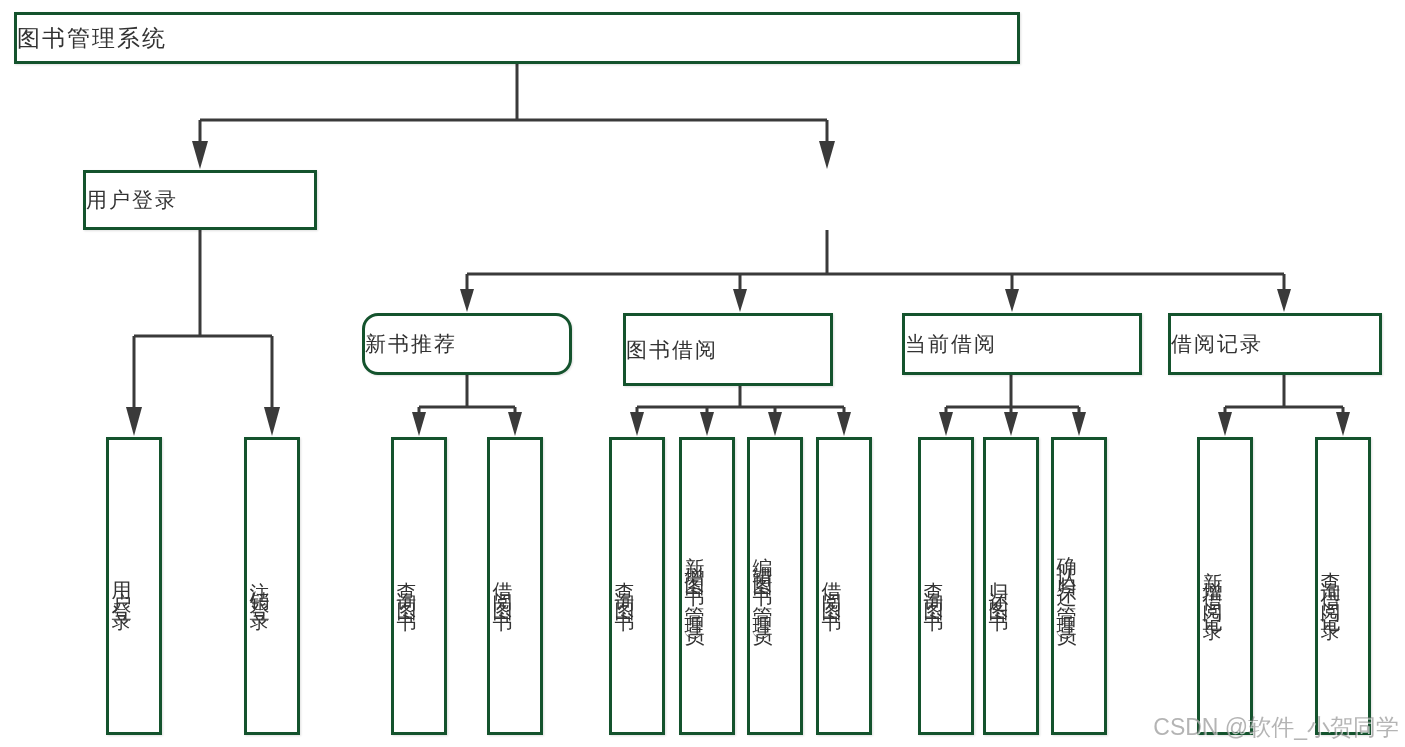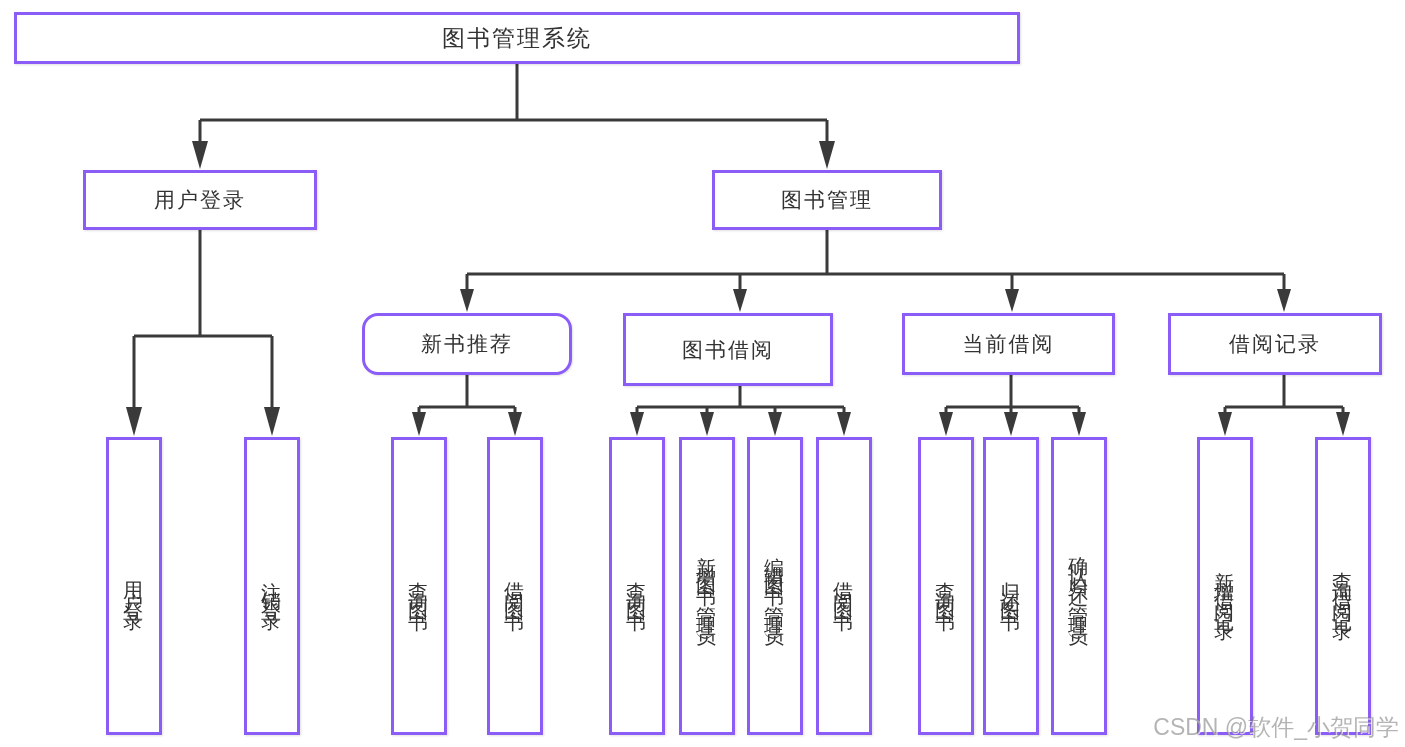--- a/index.html
+++ b/index.html
@@ -18,24 +18,24 @@
   .wires {
     position: absolute;
     left: 0;
     top: 0;
     z-index: 1;
   }
   .node {
     position: absolute;
     box-sizing: border-box;
     background: #ffffff;
-    border: 3px solid #8b5cf6;
+    border: 3px solid #14532d;
     display: flex;
     align-items: center;
-    justify-content: center;
+    justify-content: flex-start;
     color: #333333;
     z-index: 2;
     box-shadow: 1px 1px 2px rgba(0,0,0,0.12);
   }
   .hbox span {
     font-size: 21px;
     letter-spacing: 2px;
     white-space: nowrap;
   }
   .hbox.root span {
@@ -112,31 +112,28 @@
     </g>
   </svg>
 
   <div class="node hbox root" style="left:14px; top:12px; width:1006px; height:52px;">
     <span>图书管理系统</span>
   </div>
 
   <div class="node hbox" style="left:83px; top:170px; width:234px; height:60px;">
     <span>用户登录</span>
   </div>
-  <div class="node hbox" style="left:712px; top:170px; width:230px; height:60px;">
-    <span>图书管理</span>
-  </div>
 
   <div class="node hbox" style="left:362px; top:313px; width:210px; height:62px;border-radius:16px;">
     <span>新书推荐</span>
   </div>
   <div class="node hbox" style="left:623px; top:313px; width:210px; height:73px;">
     <span>图书借阅</span>
   </div>
-  <div class="node hbox" style="left:902px; top:313px; width:213px; height:62px;">
+  <div class="node hbox" style="left:902px; top:313px; width:240px; height:62px;">
     <span>当前借阅</span>
   </div>
   <div class="node hbox" style="left:1168px; top:313px; width:214px; height:62px;">
     <span>借阅记录</span>
   </div>
 
   <div class="node vbox" style="left:106px; top:437px; width:56px; height:298px;">
     <span>用户登录</span>
   </div>
   <div class="node vbox" style="left:244px; top:437px; width:56px; height:298px;">

